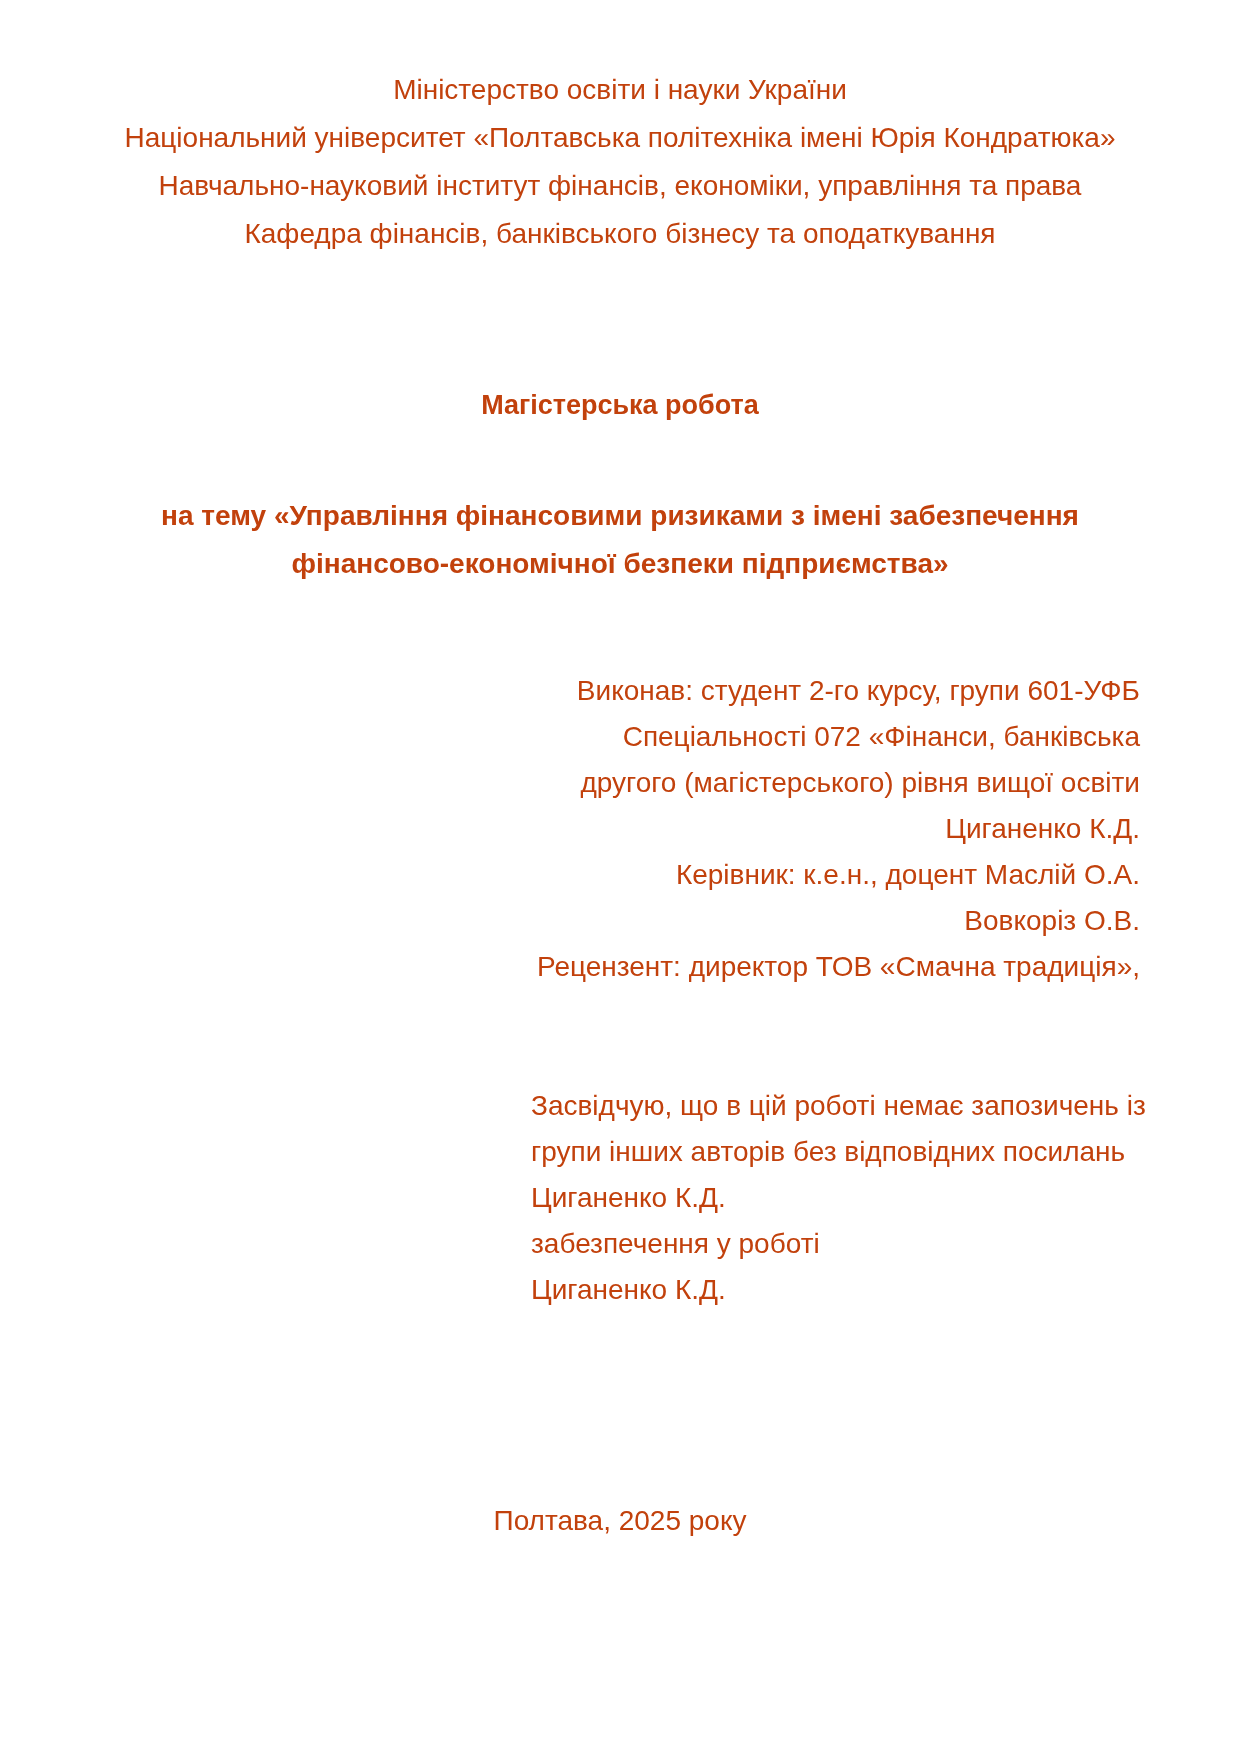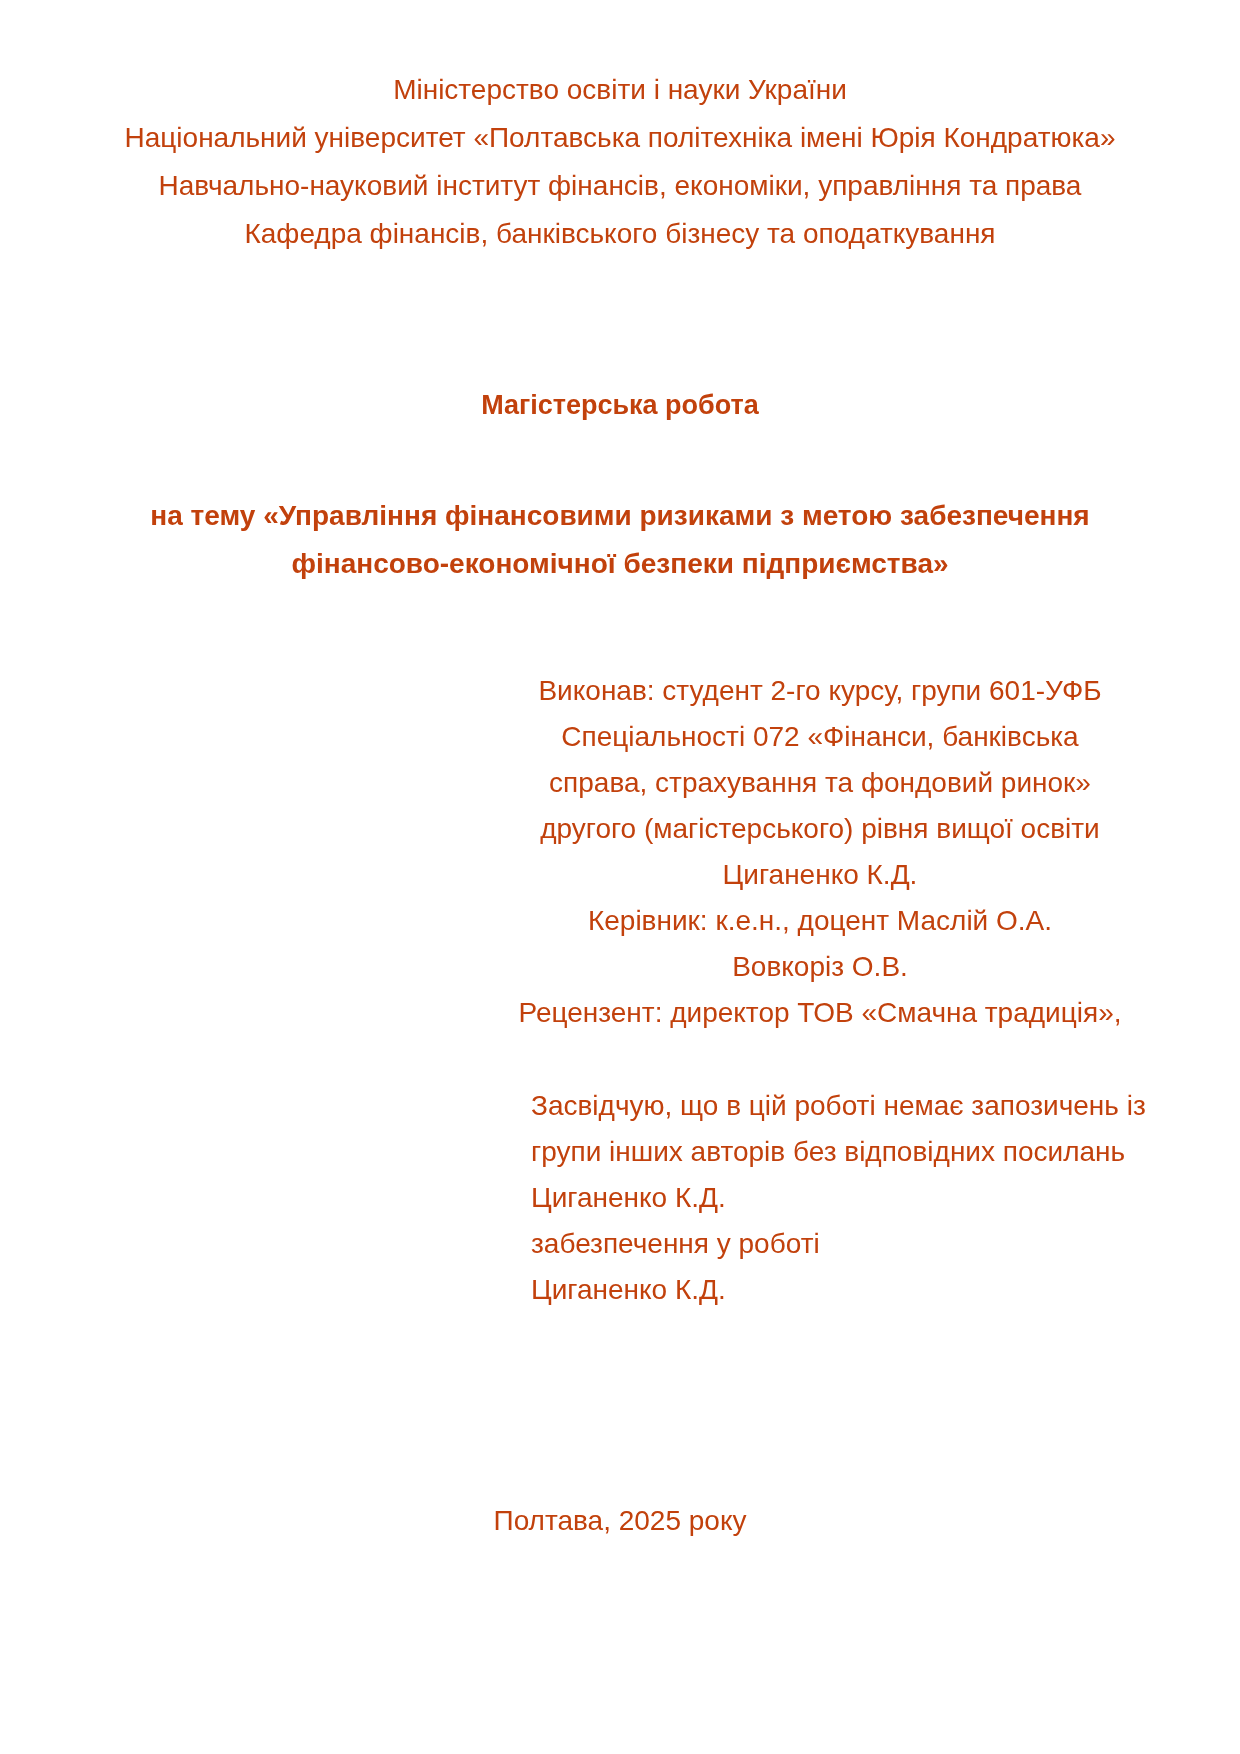--- a/index.html
+++ b/index.html
@@ -46,21 +46,21 @@
     font-weight: bold;
   }
   .topic-block .line {
     line-height: 48px;
   }
   .details-block {
     position: absolute;
     top: 668px;
     left: 500px;
     width: 640px;
-    text-align: center;
+    text-align: right;
   }
   .details-block .line {
     line-height: 46px;
     white-space: nowrap;
   }
   .declaration-block {
     position: absolute;
     top: 1083px;
     left: 500px;
     width: 660px;
@@ -88,28 +88,27 @@
   <div class="header-block">
     <div class="line">Міністерство освіти і науки України</div>
     <div class="line">Національний університет «Полтавська політехніка імені Юрія Кондратюка»</div>
     <div class="line">Навчально-науковий інститут фінансів, економіки, управління та права</div>
     <div class="line">Кафедра фінансів, банківського бізнесу та оподаткування</div>
   </div>
 
   <div class="thesis-title">Магістерська робота</div>
 
   <div class="topic-block">
-    <div class="line">на тему «Управління фінансовими ризиками з метою забезпечення</div>
+    <div class="line">на тему «Управління фінансовими ризиками з імені забезпечення</div>
     <div class="line">фінансово-економічної безпеки підприємства»</div>
   </div>
 
   <div class="details-block">
     <div class="line">Виконав: студент 2-го курсу, групи 601-УФБ</div>
     <div class="line">Спеціальності 072 «Фінанси, банківська</div>
-    <div class="line">справа, страхування та фондовий ринок»</div>
     <div class="line">другого (магістерського) рівня вищої освіти</div>
     <div class="line">Циганенко К.Д.</div>
     <div class="line">Керівник: к.е.н., доцент Маслій О.А.</div>
     <div class="line">Вовкоріз О.В.</div>
     <div class="line">Рецензент: директор ТОВ «Смачна традиція»,</div>
   </div>
 
   <div class="declaration-block">
     <div class="line">Засвідчую, що в цій роботі немає запозичень із</div>
     <div class="line">групи інших авторів без відповідних посилань</div>

